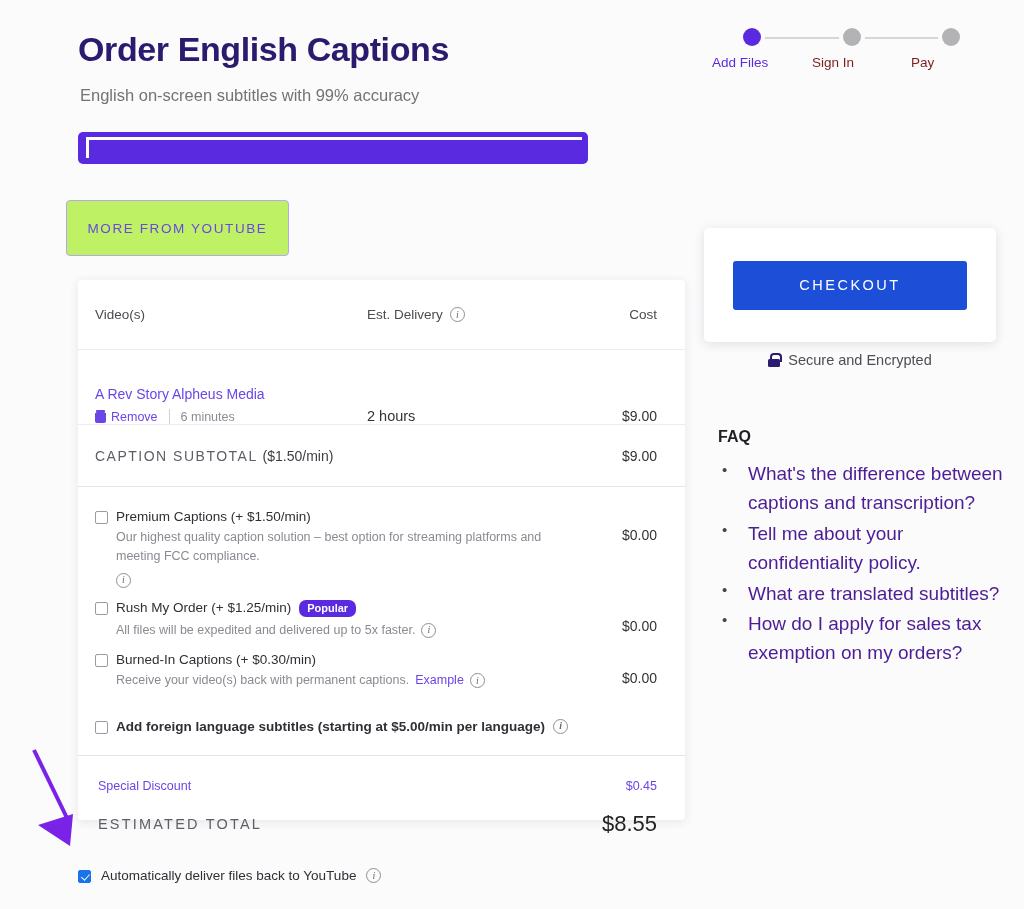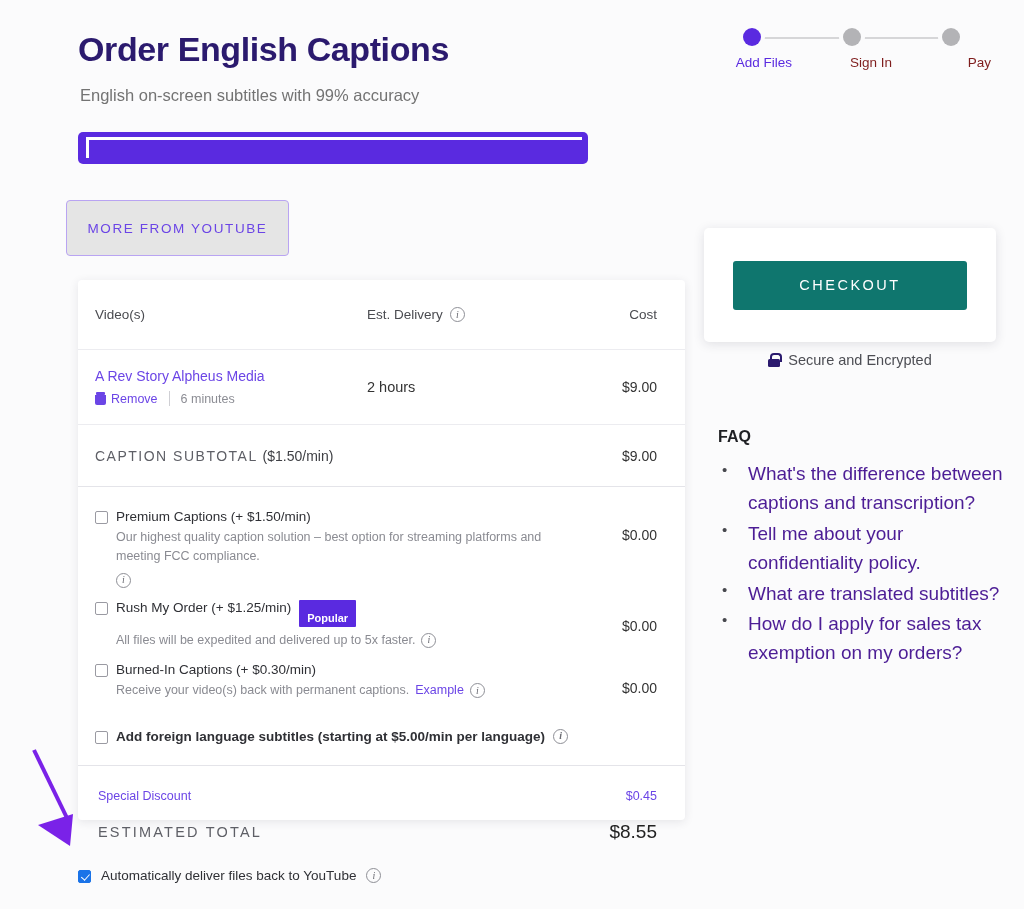--- a/index.html
+++ b/index.html
@@ -20,21 +20,21 @@
     color: #2b1a6e;
   }
   .page-subtitle {
     position: absolute; left: 80px; top: 86px;
     font-size: 16.5px; color: #737373; font-weight: normal;
   }
 
   
   .stepper { position: absolute; left: 712px; top: 28px; width: 270px; height: 56px; }
   .stepper-track { position: absolute; left: 40px; top: 9px; width: 200px; height: 2px; background: #d6d6d8; }
-  .step { position: absolute; top: 0; width: 80px; text-align: right; }
+  .step { position: absolute; top: 0; width: 80px; text-align: left; }
   .step .dot {
     width: 18px; height: 18px; border-radius: 50%;
     background: #b3b3b6; margin: 0 auto; position: relative; z-index: 2;
     box-shadow: 0 0 0 4px #fbfbfc;
   }
   .step.active .dot { background: #5a2ae0; }
   .step .slabel { font-size: 13.5px; color: #7f1d1d; margin-top: 9px; }
   .step.active .slabel { color: #5a2ae0; }
   .step-1 { left: 0px; }
   .step-2 { left: 100px; }
@@ -50,21 +50,21 @@
     position: absolute; left: 8px; top: 5px; right: 6px; bottom: 6px;
     border-top: 3px solid #ffffff;
     border-left: 3px solid #ffffff;
   }
 
   
   .btn-outline {
     position: absolute; left: 66px; top: 200px;
     width: 223px; height: 56px;
     border: 1px solid #b9a4f2; border-radius: 4px;
-    background: #e5e5e5; color: #6b45e6;
+    background: #bef264; color: #6b45e6;
     font-size: 13.5px; letter-spacing: 1.6px;
     display: flex; align-items: center; justify-content: center;
     cursor: pointer;
   }
 
   
   .order-card {
     position: absolute; left: 78px; top: 280px;
     width: 607px; height: 540px;
     background: #fff; border-radius: 4px;
@@ -82,21 +82,21 @@
 
   .info-icon {
     display: inline-flex; align-items: center; justify-content: center;
     width: 15px; height: 15px; border-radius: 50%;
     border: 1.3px solid #8e8f96; color: #6a6b72;
     font-size: 10px; font-style: italic; font-family: "Liberation Serif", serif;
     line-height: 1; flex: none;
   }
 
   .file-row {
-    display: flex; align-items: center;
+    display: flex; align-items: flex-end;
     height: 75px; padding: 0 28px 0 17px;
     border-bottom: 1px solid #ececf0;
   }
   .file-name { font-size: 14px; color: #6b45e6; }
   .file-meta { display: flex; align-items: center; gap: 11px; margin-top: 7px; font-size: 12.5px; }
   .remove-link { display: flex; align-items: center; gap: 5px; color: #6b45e6; cursor: pointer; }
   .trash-icon { width: 11px; height: 13px; position: relative; flex: none; }
   .trash-icon::before {
     content: ""; position: absolute; left: 0; top: 3px; width: 11px; height: 10px;
     background: #6b45e6; border-radius: 0 0 2px 2px;
@@ -130,45 +130,45 @@
   .cbox.checked { background: #1a73e8; border-color: #1a73e8; position: relative; }
   .cbox.checked::after {
     content: ""; position: absolute; left: 3.7px; top: 0.8px;
     width: 3.5px; height: 7px; border: solid #fff; border-width: 0 1.8px 1.8px 0;
     transform: rotate(42deg);
   }
   .opt-title { display: flex; gap: 8px; font-size: 13.5px; color: #2f3035; }
   .opt-title.bold { font-weight: bold; }
   .badge {
     background: #5a2ae0; color: #fff; font-size: 11px; font-weight: bold;
-    border-radius: 1px; padding: 12px 8px 3px;
+    border-radius: 7px; padding: 2px 8px 3px;
   }
   .opt-desc {
     font-size: 12.5px; color: #8a8b92; line-height: 1.55;
     margin-top: 4px; display: flex; flex-wrap: wrap; align-items: center; gap: 6px;
     max-width: 455px;
   }
   .opt-desc .link { color: #6b45e6; }
 
   .totals { padding: 14px 28px 0 20px; }
   .total-row { display: flex; align-items: center; justify-content: space-between; }
   .discount-row { font-size: 12.5px; color: #6b45e6; padding: 9px 0 18px; gap: 12px; }
   .estimated-label { font-size: 14.5px; letter-spacing: 2.2px; color: #5e5f66; }
-  .estimated-val { font-size: 19px; color: #222; font-weight: normal; }
+  .estimated-val { font-size: 22px; color: #222; font-weight: normal; }
 
   
   .checkout-card {
     position: absolute; left: 704px; top: 228px;
     width: 292px; height: 114px;
     background: #fff; border-radius: 5px;
     box-shadow: 0 2px 11px rgba(40,40,60,0.13);
     display: flex; align-items: center; justify-content: center;
   }
   .checkout-btn {
-    width: 234px; height: 49px; background: #0f766e; border-radius: 3px;
+    width: 234px; height: 49px; background: #1d4ed8; border-radius: 3px;
     color: #fff; font-size: 14.5px; letter-spacing: 2.5px;
     display: flex; align-items: center; justify-content: center; cursor: pointer;
   }
   .secure-line {
     position: absolute; left: 704px; top: 352px; width: 292px;
     display: flex; align-items: center; justify-content: center; gap: 8px;
     font-size: 14.5px; color: #4d4e54;
   }
   .lock-icon { width: 12px; height: 14px; position: relative; flex: none; }
   .lock-icon::before {

